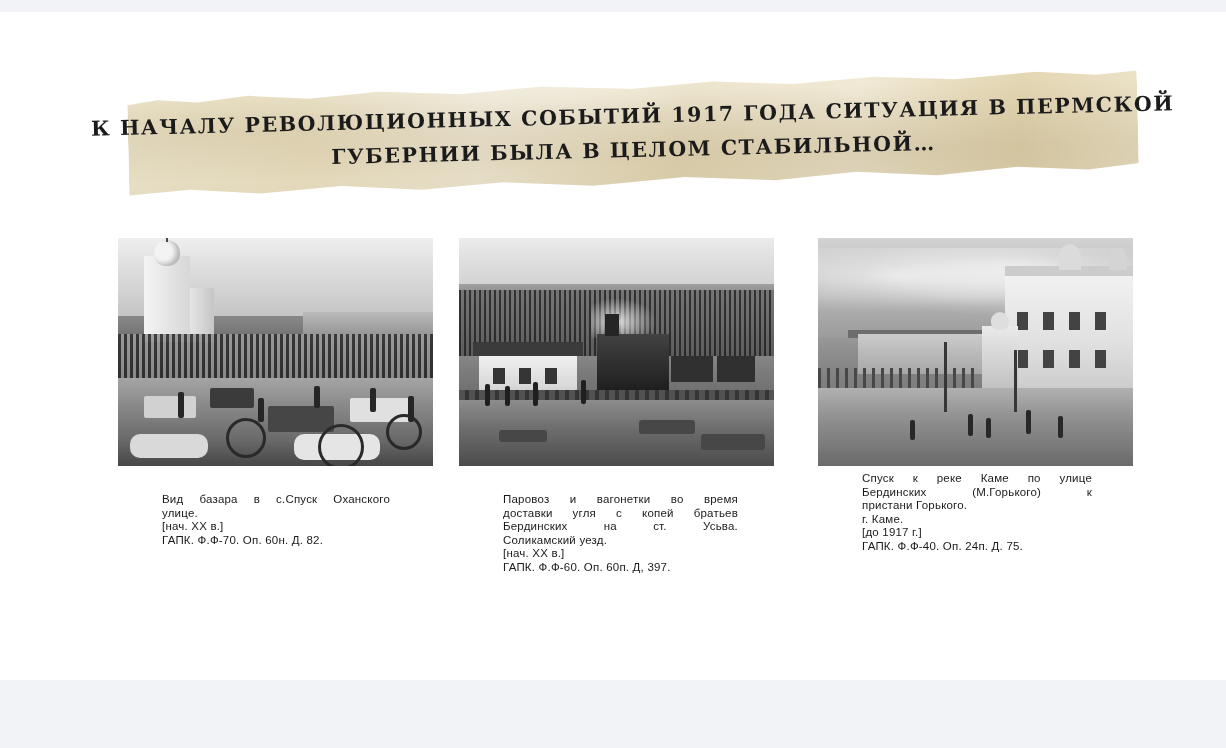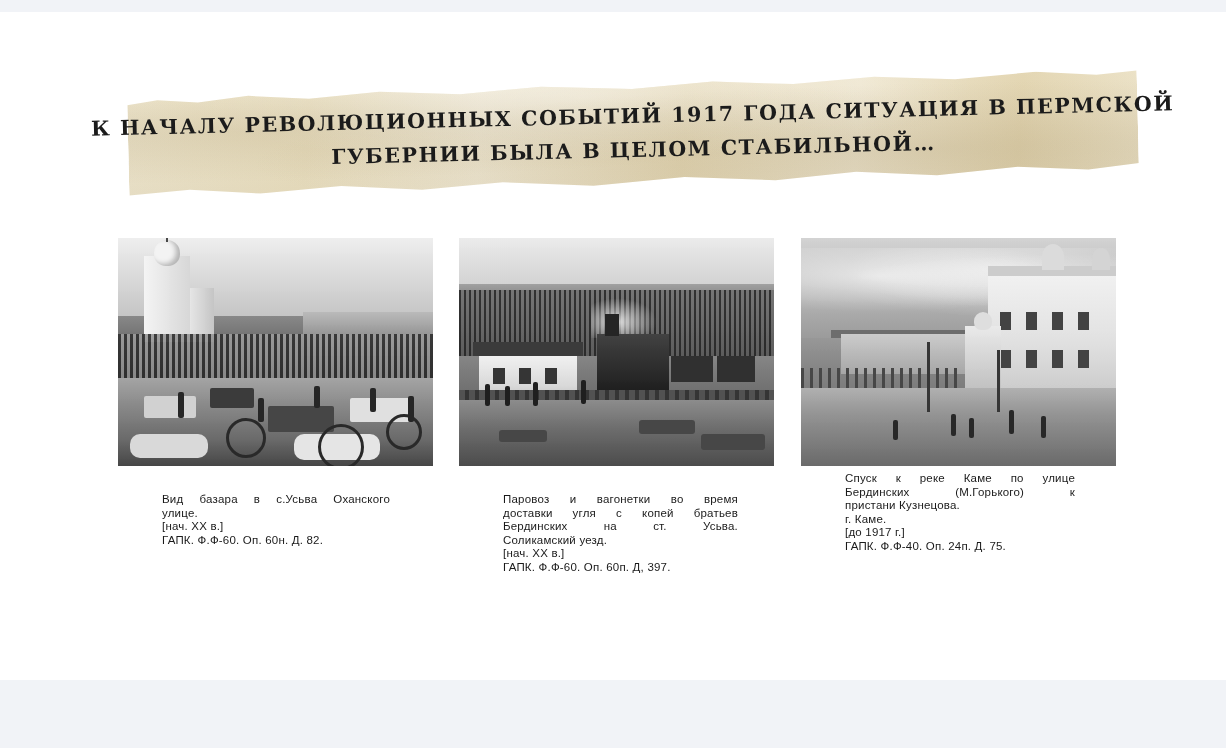--- a/index.html
+++ b/index.html
@@ -108,21 +108,21 @@
     left: 0;
     top: 238px;
     width: 1226px;
   }
   .col {
     position: absolute;
     top: 0;
   }
   .col-1 { left: 118px; width: 315px; }
   .col-2 { left: 459px; width: 315px; }
-  .col-3 { left: 801px; width: 315px; }
+  .col-3 { left: 818px; width: 315px; }
 
   .photo {
     width: 315px;
     height: 228px;
     position: relative;
     overflow: hidden;
     background: #2b2b2b;
     filter: grayscale(100%) contrast(1.05);
   }
   .caption {
@@ -375,24 +375,24 @@
         <div class="wheel w1"></div>
         <div class="wheel w2"></div>
         <div class="wheel w3"></div>
         <div class="fig f1"></div>
         <div class="fig f2"></div>
         <div class="fig f3"></div>
         <div class="fig f4"></div>
         <div class="fig f5"></div>
       </div>
       <div class="caption cap-1">
-        <span class="ln just">Вид базара в с.Усьва Оханского</span>
+        <span class="ln just">Вид базара в с.Спуск Оханского</span>
         <span class="ln">улице.</span>
         <span class="ln">[нач. XX в.]</span>
-        <span class="ln">ГАПК. Ф.Ф-60. Оп. 60н. Д. 82.</span>
+        <span class="ln">ГАПК. Ф.Ф-70. Оп. 60н. Д. 82.</span>
       </div>
     </div>
 
     <div class="col col-2">
       <div class="photo ph2">
         <div class="sky"></div>
         <div class="hill"></div>
         <div class="forest"></div>
         <div class="house">
           <div class="roof"></div>
@@ -458,21 +458,21 @@
         <div class="pole pl2"></div>
         <div class="sfig s1"></div>
         <div class="sfig s2"></div>
         <div class="sfig s3"></div>
         <div class="sfig s4"></div>
         <div class="sfig s5"></div>
       </div>
       <div class="caption cap-3">
         <span class="ln just">Спуск к реке Каме по улице</span>
         <span class="ln just">Бердинских (М.Горького) к</span>
-        <span class="ln">пристани Кузнецова.</span>
+        <span class="ln">пристани Горького.</span>
         <span class="ln">г. Каме.</span>
         <span class="ln">[до 1917 г.]</span>
         <span class="ln">ГАПК. Ф.Ф-40. Оп. 24п. Д. 75.</span>
       </div>
     </div>
 
   </div>
 
   <div class="bottom-band"></div>
 </div>

